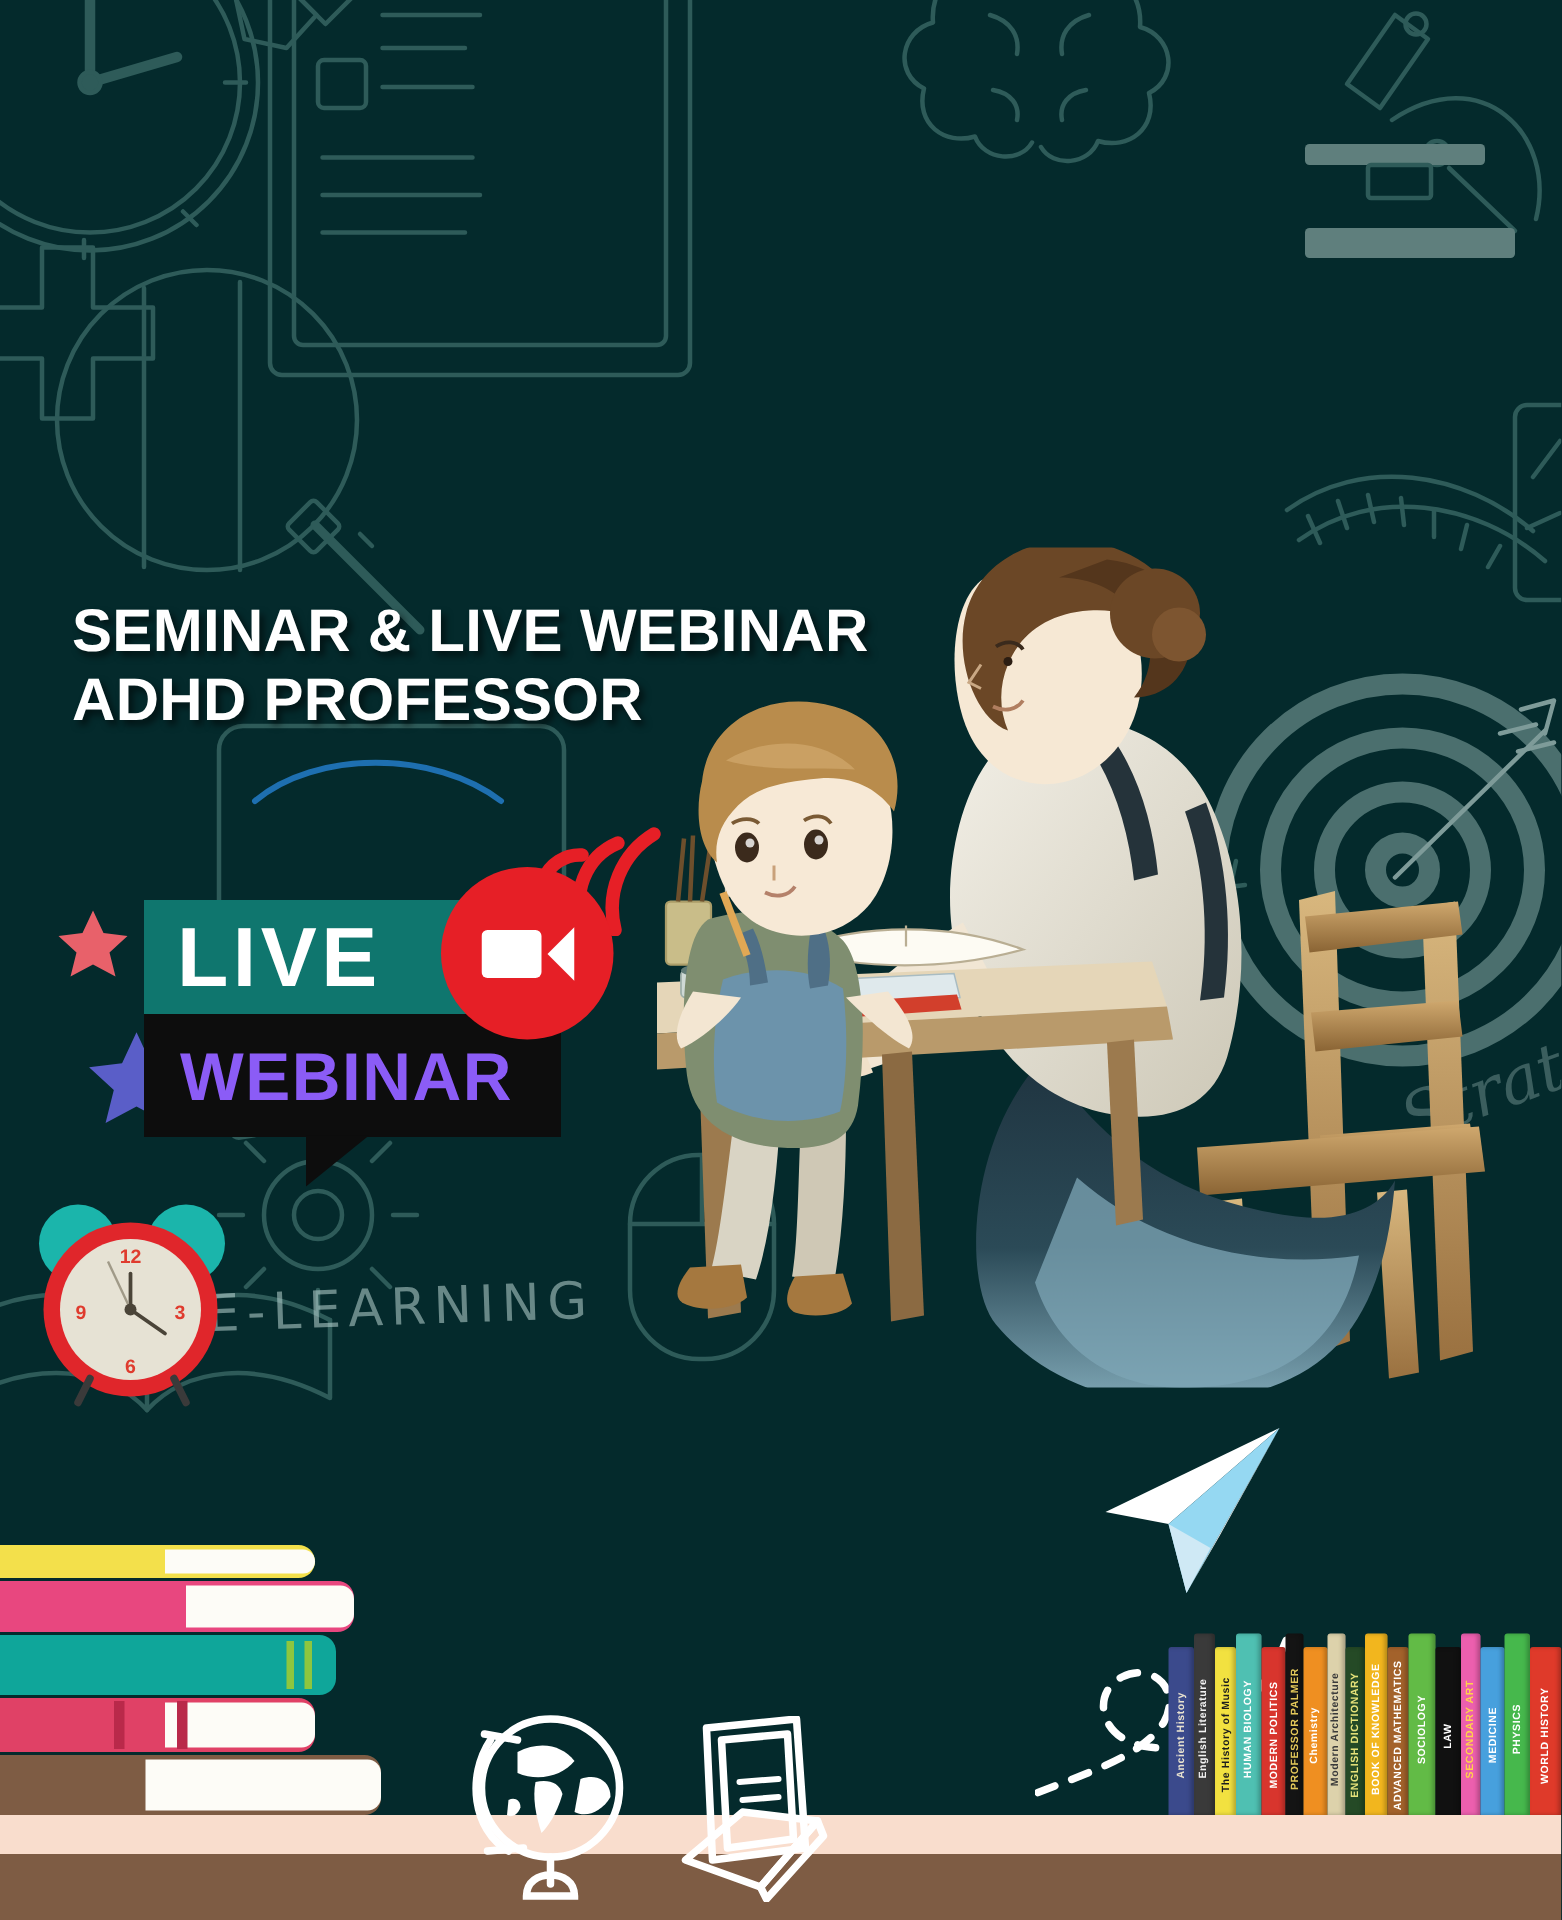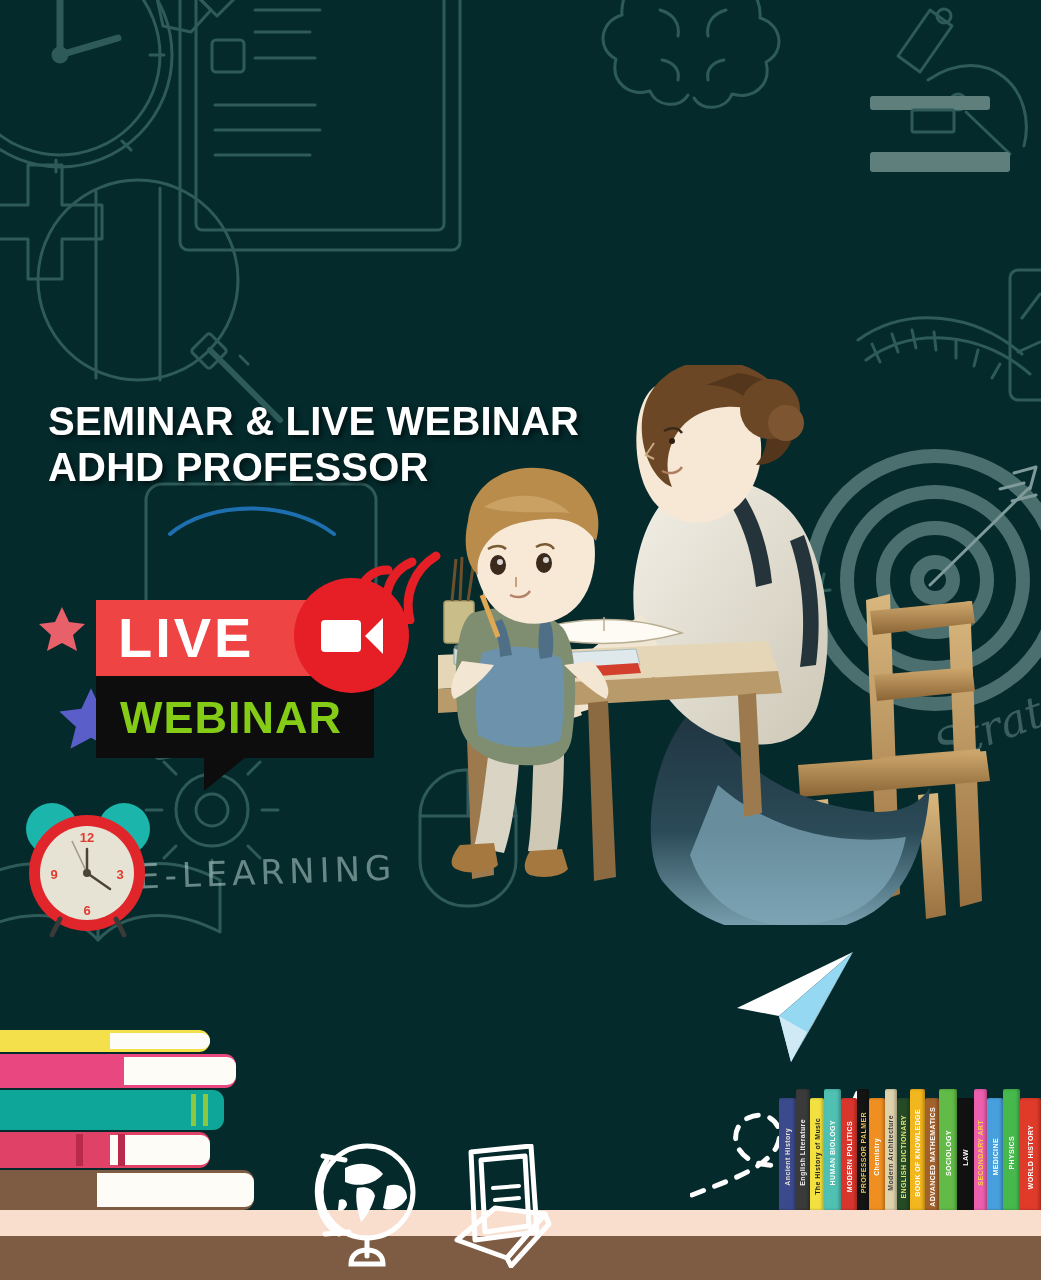--- a/index.html
+++ b/index.html
@@ -48,21 +48,21 @@
     letter-spacing:3px; line-height:1;
   }
   .badge-webinar {
     position:absolute; left:0; top:116px;
     width:278px; height:82px;
     background:#0d0d0d;
     display:flex; align-items:center;
     padding-left:24px;
   }
   .badge-webinar-text {
-    color:#84cc16; font-size:45px; font-weight:bold;
+    color:#8b5cf6; font-size:45px; font-weight:bold;
     letter-spacing:1px; line-height:1;
   }
   .badge-tail {
     position:absolute; left:108px; top:197px;
     width:0;height:0;
     border-left:0 solid transparent;
     border-right:42px solid transparent;
     border-top:34px solid #0d0d0d;
   }
   .badge-cam {
@@ -394,21 +394,21 @@
 
   <div class="badge">
     <svg class="waves" width="90" height="76" viewBox="0 0 90 76">
       <g fill="none" stroke="#e61f26" stroke-width="9" stroke-linecap="round">
         <path d="M12 68 A26 26 0 0 1 30 22"></path>
         <path d="M32 70 A42 42 0 0 1 54 14"></path>
         <path d="M52 72 A58 58 0 0 1 78 8"></path>
       </g>
     </svg>
 
-    <div class="badge-live" style="background: #ef4444;">
+    <div class="badge-live" style="background: #0f766e;">
       <span class="badge-live-text">LIVE</span>
     </div>
 
     <div class="badge-cam" style="background: rgb(230, 31, 38);">
       <svg width="62" height="40" viewBox="0 0 62 40">
         <rect x="0" y="4" width="40" height="32" rx="4" fill="#ffffff"></rect>
         <path d="M44 20 L62 2 L62 38 Z" fill="#ffffff"></path>
       </svg>
     </div>
 

